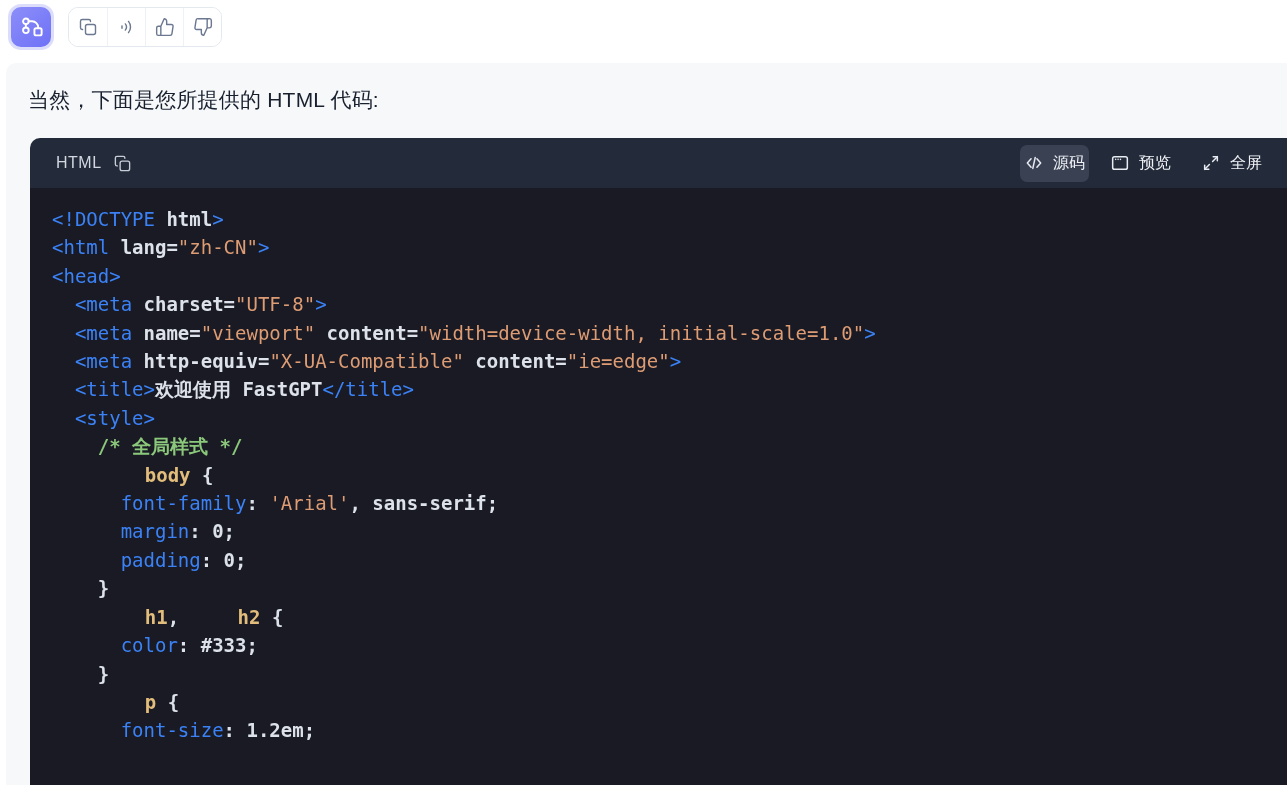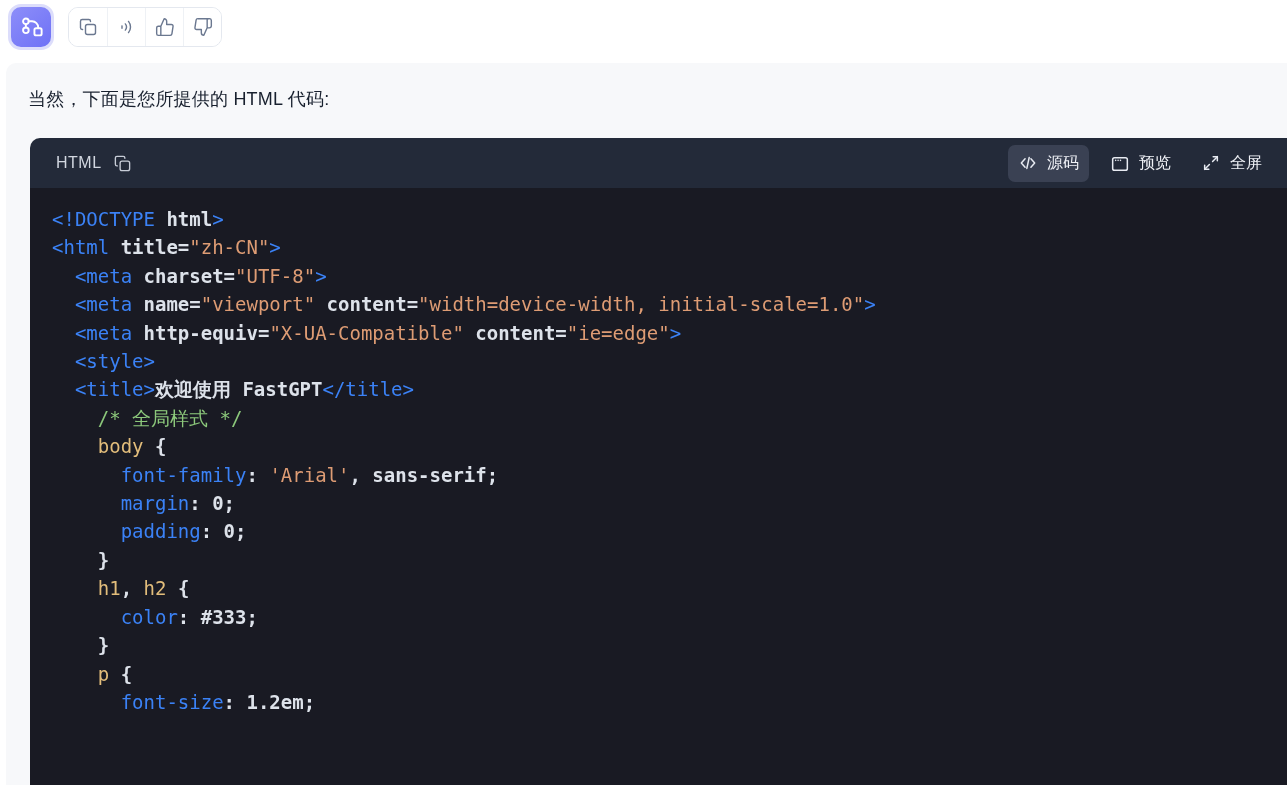--- a/index.html
+++ b/index.html
@@ -22,52 +22,52 @@
   }
   .tool-btn{width:38px;display:flex;align-items:center;justify-content:center;cursor:pointer;background:#fff;border:none;padding:0;}
   .tool-btn + .tool-btn{border-left:1px solid #eef1f5;}
   .tool-btn svg{stroke:#6b7890;fill:none;stroke-width:1.7;stroke-linecap:round;stroke-linejoin:round;}
   
   .bubble{
     position:absolute;left:6px;top:63px;right:0;bottom:0;
     background:#f7f8fa;border-radius:10px 0 0 0;
   }
   .msg-text{
-    padding:27px 0 0 22px;font-size:18px;color:#18202e;letter-spacing:.2px;line-height:19px;
+    padding:27px 0 0 22px;font-size:21px;color:#18202e;letter-spacing:.2px;line-height:19px;
   }
   
   .code-block{margin:29px 0 0 24px;}
   .code-header{
     height:50px;background:#232a39;border-radius:10px 0 0 0;
     display:flex;align-items:center;padding:0 25px 0 26px;
   }
   .lang-label{font-size:16px;color:#d2d7e0;letter-spacing:.5px;}
   .hdr-copy{margin-left:11px;background:none;border:none;padding:0;display:flex;cursor:pointer;}
   .hdr-copy svg{stroke:#c8cdd8;fill:none;stroke-width:1.7;stroke-linecap:round;stroke-linejoin:round;}
   .header-actions{margin-left:auto;display:flex;align-items:center;}
   .action-btn{
     display:flex;align-items:center;gap:9px;background:none;border:none;cursor:pointer;
     font-family:inherit;font-size:16px;color:#f0f2f7;padding:0;border-radius:7px;
   }
   .action-btn svg{stroke:#e8ebf2;fill:none;stroke-width:1.8;stroke-linecap:round;stroke-linejoin:round;}
-  .action-btn.active{background:#3a4153;padding:8px 10px;margin-left:40px;}
-  .action-btn.gap-md{margin-left:21px;align-items:flex-end;}
+  .action-btn.active{background:#3a4153;padding:8px 4px;margin-left:40px;}
+  .action-btn.gap-md{margin-left:21px;}
   .action-btn.gap-lg{margin-left:30px;}
   
   .code-body{
     background:#191a23;min-height:597px;box-sizing:border-box;
     padding:17px 8px 30px 22px;
     font-family:"DejaVu Sans Mono",monospace;font-size:19px;line-height:28.4px;
   }
   .code-line{white-space:pre;}
   .tok-t{color:#3b82f6;font-weight:400;}
   .tok-b{color:#dde2ea;font-weight:600;}
   .tok-s{color:#de9c74;font-weight:400;}
-  .tok-c{color:#8cc87b;font-weight:400;}
-  .tok-e{color:#e2bd7b;font-weight:400;}
+  .tok-c{color:#8cc87b;font-weight:700;}
+  .tok-e{color:#e2bd7b;font-weight:700;margin-left:47px;}
 </style>
 </head>
 <body>
 
 <div class="avatar">
   <span style="display:flex;">
     <svg width="27" height="27" viewBox="0 0 24 24" fill="none" stroke="#ffffff" stroke-width="1.7" stroke-linecap="round" stroke-linejoin="round">
       <circle cx="7" cy="6.5" r="2.5"></circle>
       <circle cx="7" cy="14.5" r="2.5"></circle>
       <path d="M7 9v3"></path>
@@ -159,26 +159,27 @@
               <path d="M9.4 19.6h-5v-5"></path>
             </svg>
           </span>
           <span>全屏</span>
         </button>
       </div>
     </div>
 
     <div class="code-body">
         <div class="code-line"><span class="tok-t">&lt;!DOCTYPE </span><span class="tok-b">html</span><span class="tok-t">&gt;</span></div>
-        <div class="code-line"><span class="tok-t">&lt;html </span><span class="tok-b">title=</span><span class="tok-s">"zh-CN"</span><span class="tok-t">&gt;</span></div>
+        <div class="code-line"><span class="tok-t">&lt;html </span><span class="tok-b">lang=</span><span class="tok-s">"zh-CN"</span><span class="tok-t">&gt;</span></div>
+        <div class="code-line"><span class="tok-t">&lt;head&gt;</span></div>
         <div class="code-line"><span class="tok-b">  </span><span class="tok-t">&lt;meta </span><span class="tok-b">charset=</span><span class="tok-s">"UTF-8"</span><span class="tok-t">&gt;</span></div>
         <div class="code-line"><span class="tok-b">  </span><span class="tok-t">&lt;meta </span><span class="tok-b">name=</span><span class="tok-s">"viewport"</span><span class="tok-b"> content=</span><span class="tok-s">"width=device-width, initial-scale=1.0"</span><span class="tok-t">&gt;</span></div>
         <div class="code-line"><span class="tok-b">  </span><span class="tok-t">&lt;meta </span><span class="tok-b">http-equiv=</span><span class="tok-s">"X-UA-Compatible"</span><span class="tok-b"> content=</span><span class="tok-s">"ie=edge"</span><span class="tok-t">&gt;</span></div>
+        <div class="code-line"><span class="tok-b">  </span><span class="tok-t">&lt;title&gt;</span><span class="tok-b">欢迎使用 FastGPT</span><span class="tok-t">&lt;/title&gt;</span></div>
         <div class="code-line"><span class="tok-b">  </span><span class="tok-t">&lt;style&gt;</span></div>
-        <div class="code-line"><span class="tok-b">  </span><span class="tok-t">&lt;title&gt;</span><span class="tok-b">欢迎使用 FastGPT</span><span class="tok-t">&lt;/title&gt;</span></div>
         <div class="code-line"><span class="tok-b">    </span><span class="tok-c">/* 全局样式 */</span></div>
         <div class="code-line"><span class="tok-b">    </span><span class="tok-e">body</span><span class="tok-b"> {</span></div>
         <div class="code-line"><span class="tok-b">      </span><span class="tok-t">font-family</span><span class="tok-b">: </span><span class="tok-s">'Arial'</span><span class="tok-b">, sans-serif;</span></div>
         <div class="code-line"><span class="tok-b">      </span><span class="tok-t">margin</span><span class="tok-b">: 0;</span></div>
         <div class="code-line"><span class="tok-b">      </span><span class="tok-t">padding</span><span class="tok-b">: 0;</span></div>
         <div class="code-line"><span class="tok-b">    }</span></div>
         <div class="code-line"><span class="tok-b">    </span><span class="tok-e">h1</span><span class="tok-b">, </span><span class="tok-e">h2</span><span class="tok-b"> {</span></div>
         <div class="code-line"><span class="tok-b">      </span><span class="tok-t">color</span><span class="tok-b">: #333;</span></div>
         <div class="code-line"><span class="tok-b">    }</span></div>
         <div class="code-line"><span class="tok-b">    </span><span class="tok-e">p</span><span class="tok-b"> {</span></div>

